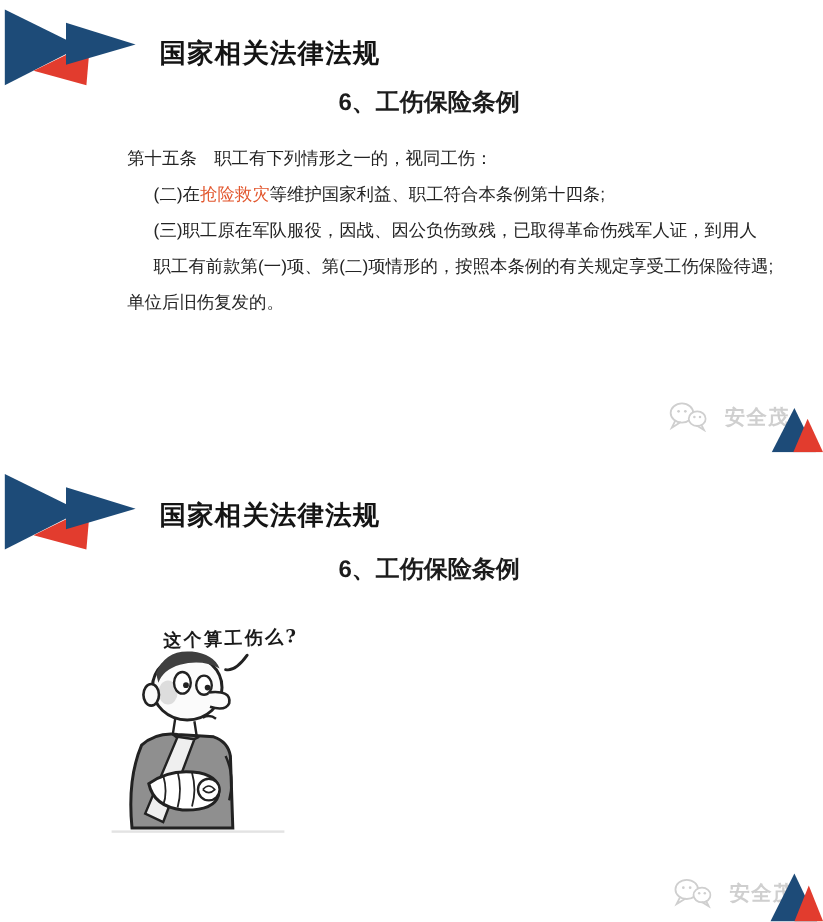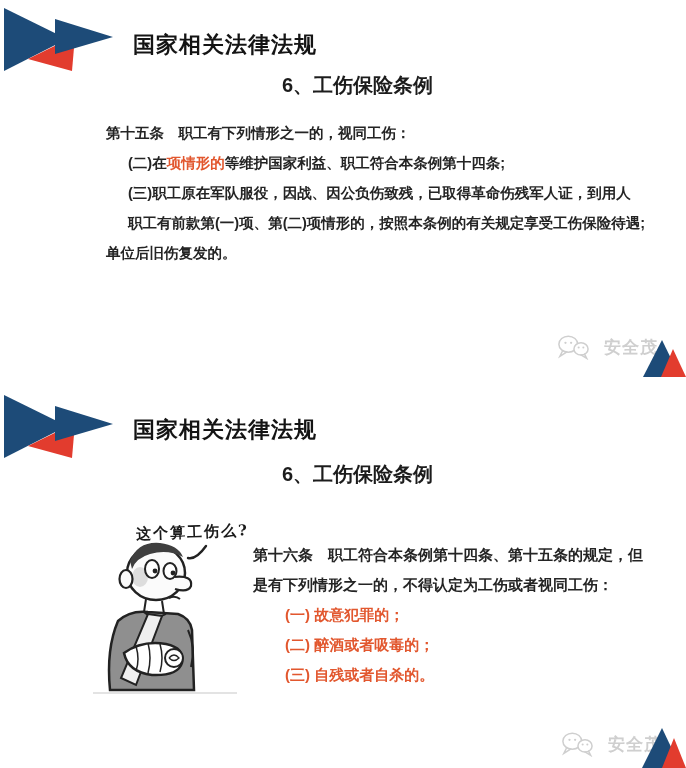--- a/index.html
+++ b/index.html
@@ -13,21 +13,21 @@
   #slide2 .logo{top:10px;}
 
   .title{position:absolute;left:133px;top:30px;font-size:22px;font-weight:900;
          color:#141414;letter-spacing:1px;white-space:nowrap;}
   #slide2 .title{top:38px;}
   .subtitle{position:absolute;left:250px;top:72px;font-size:20px;font-weight:800;
             color:#1c1c1c;white-space:nowrap;margin-left:32px;}
   #slide2 .subtitle{top:84px;}
 
   .body-block{position:absolute;left:106px;top:118px;width:566px;
-              font-size:14.5px;font-weight:700;color:#242424;}
+              font-size:14.5px;font-weight:400;color:#242424;}
   .line{height:30px;line-height:30px;white-space:nowrap;}
   .ind{padding-left:22px;}
   .orange{color:#e2572e;}
 
   .r-block{position:absolute;left:253px;top:163px;width:420px;
            font-size:15px;font-weight:700;color:#242424;}
   .r-block .line{height:30px;line-height:30px;}
   .r-item{padding-left:32px;color:#e2572e;}
 
   .bubble-text{position:absolute;left:136px;top:146px;font-size:15px;font-weight:700;
@@ -54,21 +54,21 @@
     <polygon points="4,8 4,71 67,39" fill="#1d4b78"></polygon>
     <polygon points="75,36 72,71 28,59" fill="#e23c2e"></polygon>
     <polygon points="55,19 55,54 113,37" fill="#1d4b78"></polygon>
   </svg>
 
   <div class="title">国家相关法律法规</div>
   <div class="subtitle">6、工伤保险条例</div>
 
   <div class="body-block">
     <div class="line"><span>第十五条　职工有下列情形之一的，视同工伤：</span></div>
-    <div class="line ind"><span>(二)在</span><span class="orange">项情形的</span><span>等维护国家利益、职工符合本条例第十四条;</span></div>
+    <div class="line ind"><span>(二)在</span><span class="orange">抢险救灾</span><span>等维护国家利益、职工符合本条例第十四条;</span></div>
     <div class="line ind"><span>(三)职工原在军队服役，因战、因公负伤致残，已取得革命伤残军人证，到用人</span></div>
     <div class="line ind"><span>职工有前款第(一)项、第(二)项情形的，按照本条例的有关规定享受工伤保险待遇;</span></div>
     <div class="line"><span>单位后旧伤复发的。</span></div>
   </div>
 
   <div class="watermark" id="wm1">
     <svg width="32" height="26" viewBox="0 0 34 26">
       <ellipse cx="12" cy="10" rx="10" ry="8.5" fill="none" stroke="#cfcfcf" stroke-width="1.6"></ellipse>
       <path d="M6 17 L3 23 L11 18" fill="none" stroke="#cfcfcf" stroke-width="1.6"></path>
       <circle cx="9" cy="8.5" r="1.2" fill="#cfcfcf"></circle>
@@ -126,27 +126,20 @@
     <path d="M58 79 L72 81 L46 150 L31 143 Z" fill="#efefef" stroke="#222" stroke-width="2"></path>
 
     <path d="M34 118 Q52 105 76 109 Q95 113 92 128 Q88 141 62 140 Q38 137 34 118 Z" fill="#ffffff" stroke="#222" stroke-width="2.5"></path>
     <path d="M46 111 Q50 125 46 136 M58 108 Q62 123 58 138 M70 109 Q74 123 70 137" fill="none" stroke="#222" stroke-width="1.5"></path>
     <circle cx="84" cy="123" r="9" fill="#fff" stroke="#222" stroke-width="2"></circle>
     <path d="M79 123 Q84 117 89 123 Q84 128 79 123" fill="none" stroke="#222" stroke-width="1.3"></path>
     <path d="M98 95 Q106 112 101 132" fill="none" stroke="#222" stroke-width="2"></path>
   </svg>
   <div class="ground-line"></div>
 
-  <div class="r-block">
-    <div class="line"><span>第十六条　职工符合本条例第十四条、第十五条的规定，但</span></div>
-    <div class="line"><span>是有下列情形之一的，不得认定为工伤或者视同工伤：</span></div>
-    <div class="line r-item">(一)  故意犯罪的；</div>
-    <div class="line r-item">(二)  醉酒或者吸毒的；</div>
-    <div class="line r-item">(三)  自残或者自杀的。</div>
-  </div>
 
   <div class="watermark" id="wm2">
     <svg width="32" height="26" viewBox="0 0 34 26">
       <ellipse cx="12" cy="10" rx="10" ry="8.5" fill="none" stroke="#cfcfcf" stroke-width="1.6"></ellipse>
       <path d="M6 17 L3 23 L11 18" fill="none" stroke="#cfcfcf" stroke-width="1.6"></path>
       <circle cx="9" cy="8.5" r="1.2" fill="#cfcfcf"></circle>
         <circle cx="15" cy="8.5" r="1.2" fill="#cfcfcf"></circle>
       <ellipse cx="25.5" cy="15" rx="7.5" ry="6.5" fill="#fff" stroke="#cfcfcf" stroke-width="1.6"></ellipse>
       <path d="M29 20 L31.5 25 L25 21" fill="none" stroke="#cfcfcf" stroke-width="1.6"></path>
       <circle cx="23" cy="13.5" r="1.1" fill="#cfcfcf"></circle>

